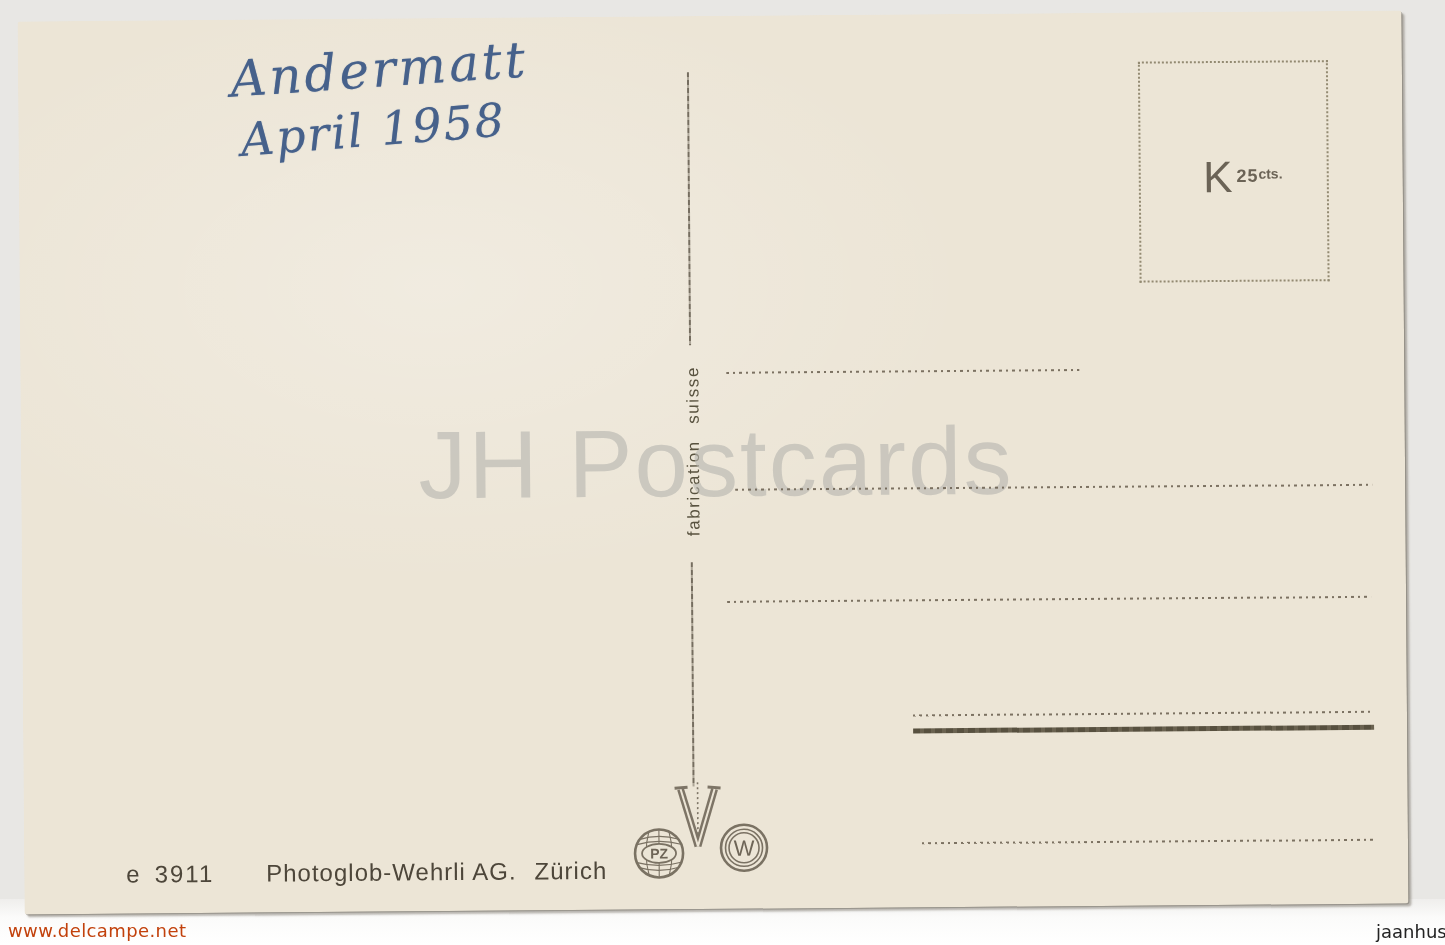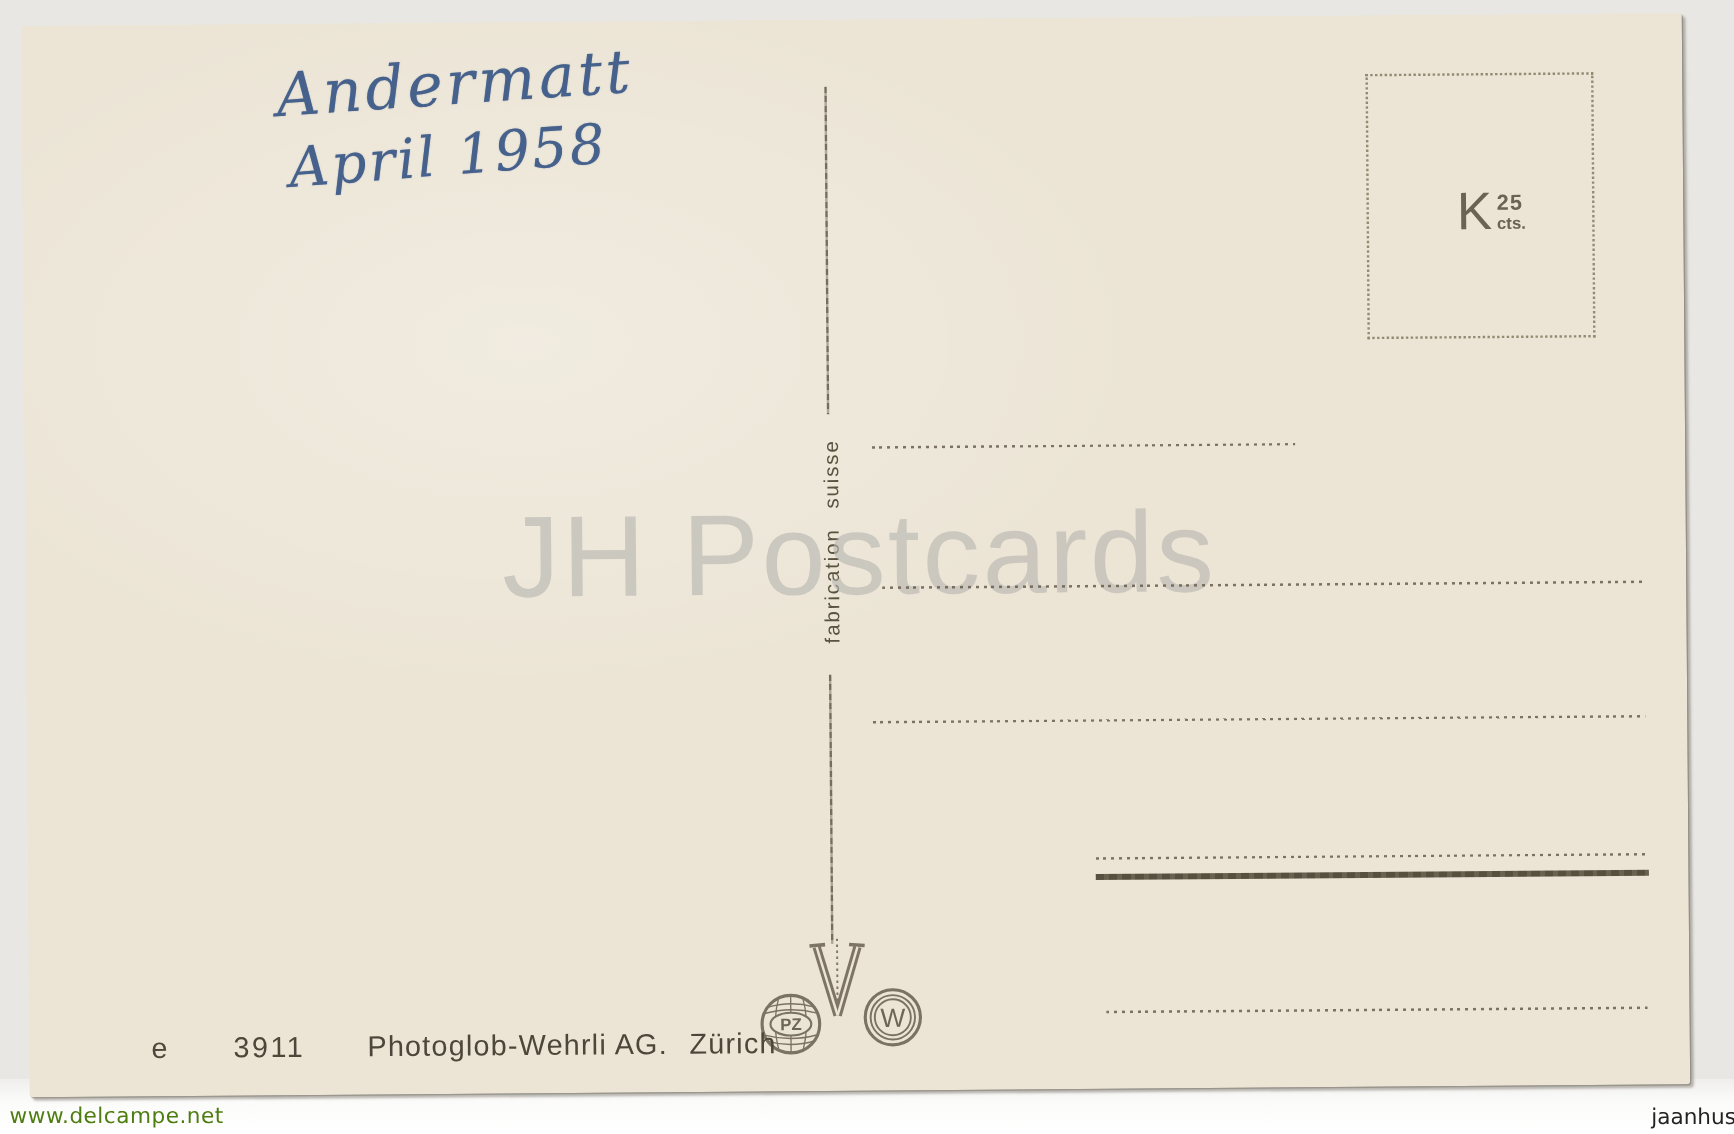--- a/index.html
+++ b/index.html
@@ -35,21 +35,21 @@
   .hand-2{left:222px;top:84px;font-size:46px;transform:rotate(-4deg);letter-spacing:2px;}
   
   .stampbox{
     position:absolute;left:1120px;top:49px;width:190px;height:221px;
     border:2px dotted #938a72;
     display:flex;align-items:center;justify-content:center;
     box-sizing:border-box;
   }
   .stamp-inner{display:flex;align-items:center;color:#6b6356;margin-left:18px;margin-top:10px;}
   .stamp-k{font-size:44px;line-height:1;font-family:"Liberation Sans",sans-serif;}
-  .stamp-col{display:flex;flex-direction:column;margin-left:4px;}
+  .stamp-col{display:flex;margin-left:4px;}
   .stamp-val{font-size:18px;font-weight:bold;letter-spacing:1px;line-height:1.1;}
   .stamp-unit{font-size:14px;font-weight:bold;line-height:1.0;}
   
   .vline{position:absolute;width:2px;background:repeating-linear-gradient(180deg,rgba(96,88,74,.85) 0 5px,rgba(96,88,74,.45) 5px 8px);}
   .vline-top{left:669px;top:56px;height:273px;}
   .vline-bottom{left:669px;top:546px;height:224px;}
   .fabrication{
     position:absolute;left:585px;top:425px;width:176px;height:20px;
     transform:rotate(-90deg);
     font-size:17px;color:#58523f;letter-spacing:1.6px;word-spacing:10px;
@@ -76,29 +76,29 @@
     position:absolute;left:890px;top:714px;width:461px;height:5px;
     background:repeating-linear-gradient(90deg,#57503f 0 7px,#6a6250 7px 11px);
   }
   
   .publisher{
     position:absolute;left:102px;top:840px;
     display:flex;align-items:baseline;
     font-size:24px;color:#4d463a;letter-spacing:1px;white-space:nowrap;
   }
   .pub-e{margin-right:14px;}
-  .pub-num{margin-right:52px;letter-spacing:2px;margin-left:40px;}
+  .pub-num{margin-right:52px;letter-spacing:2px;}
   .pub-name{margin-right:18px;}
   
   .logo{position:absolute;}
   .logo svg{display:block;}
   .logo text{font-family:"Liberation Sans",sans-serif;}
   
   .site-left{
-    position:absolute;left:8px;top:920px;font-size:18px;color:#4d7c0f;
+    position:absolute;left:8px;top:920px;font-size:18px;color:#c2410c;
     font-family:"DejaVu Sans",sans-serif;letter-spacing:.4px;
   }
   .site-right{
     position:absolute;left:1376px;top:921px;font-size:18px;color:#232323;
     font-family:"DejaVu Sans",sans-serif;
   }
 </style>
 </head>
 <body>
 

